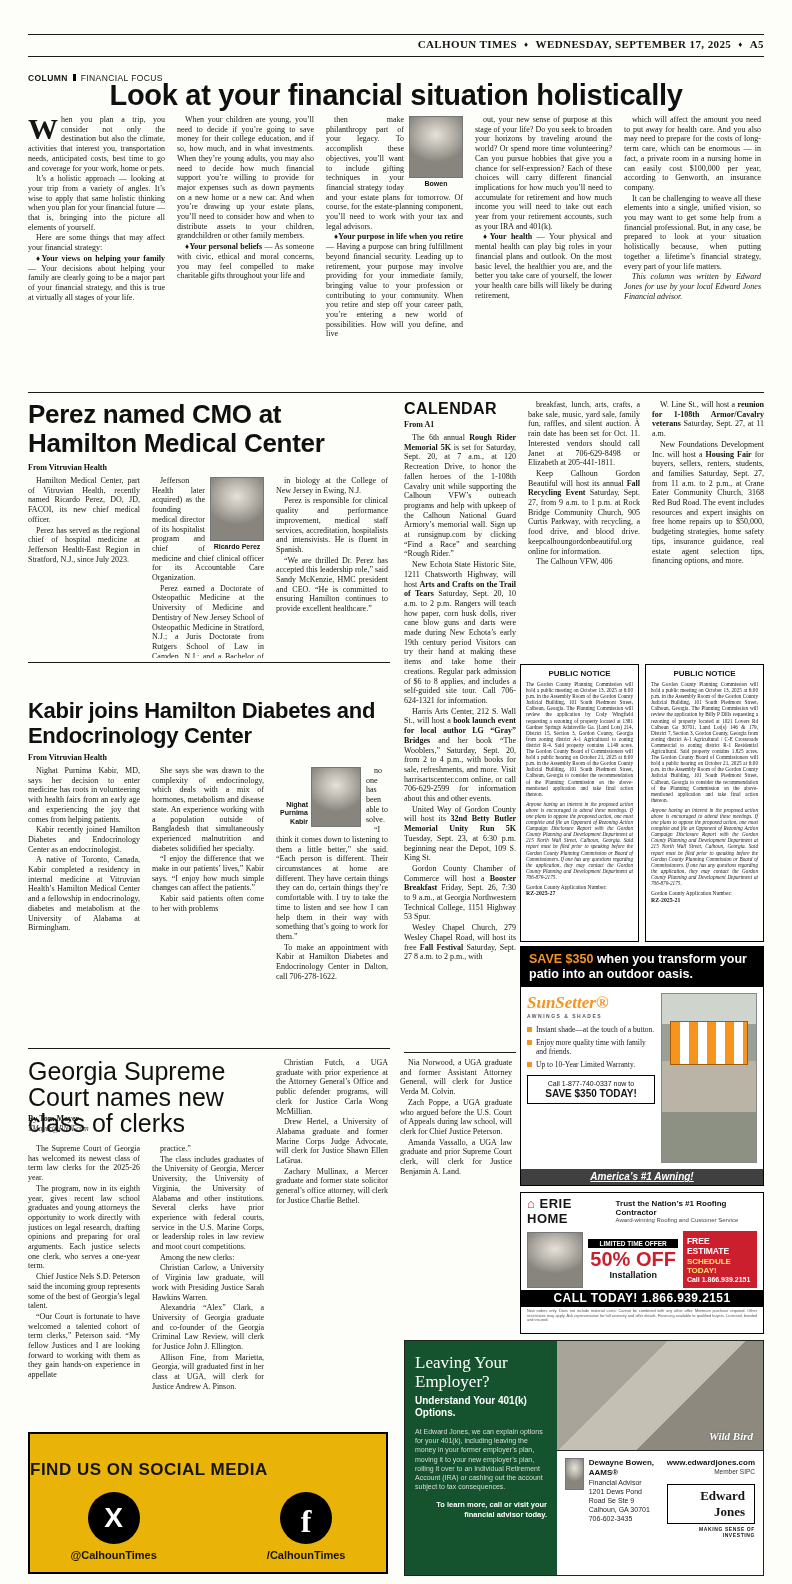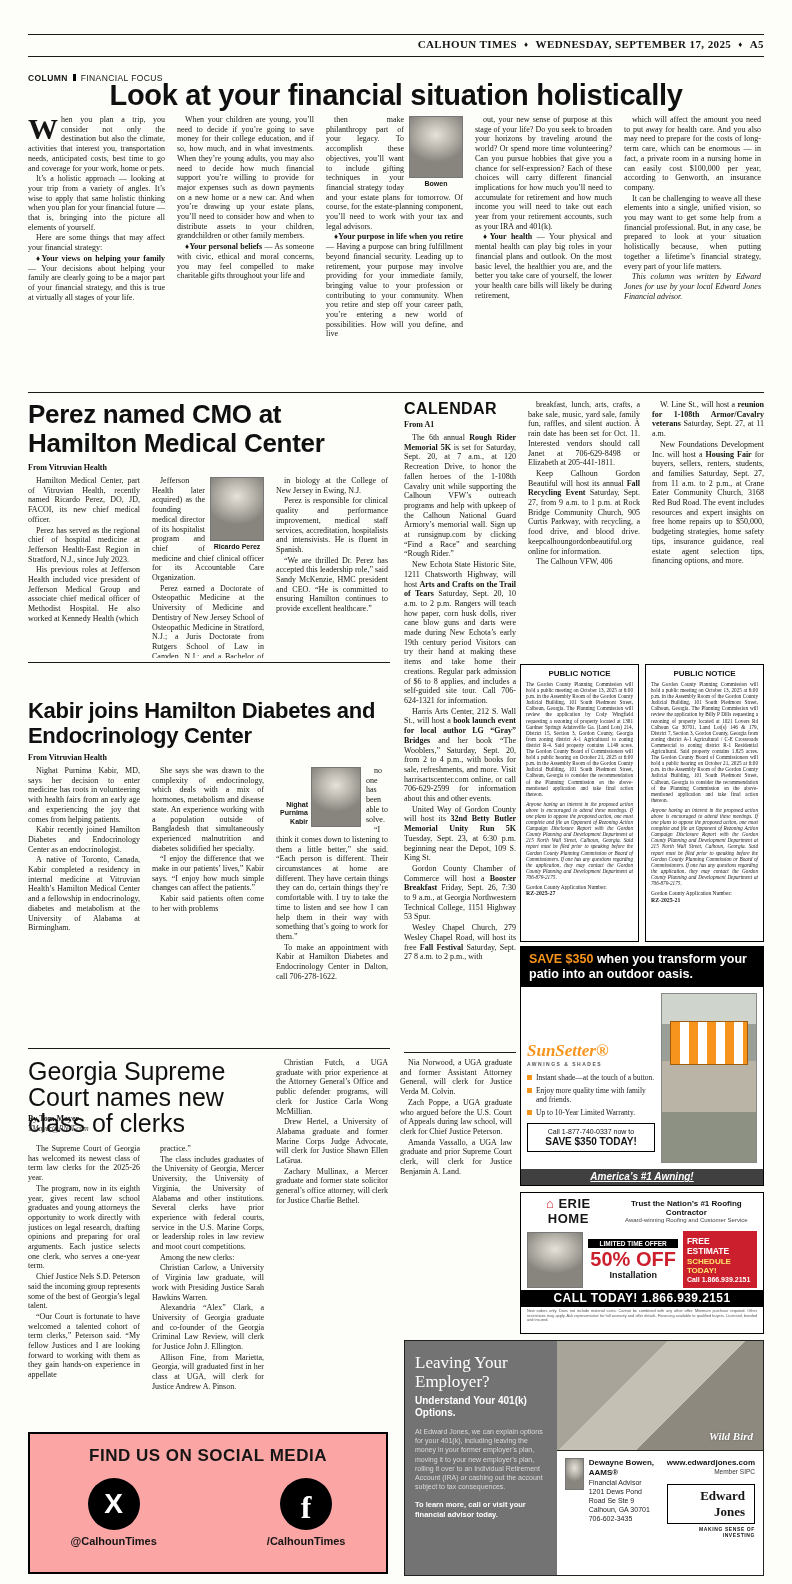--- a/index.html
+++ b/index.html
@@ -66,77 +66,77 @@
   .notice-p { font-size:5.2px; line-height:6.1px; text-align:justify; margin-bottom:4px; }
   .notice-p.em { font-style:italic; }
   .notice-app { font-size:5.4px; line-height:6.4px; }
   .notice-num { font-weight:bold; font-size:5.8px; }
 
   
   .sunsetter { left:520px; top:946px; width:244px; height:240px; border:1px solid #000; background:#fff; display:flex; flex-direction:column;justify-content:space-between; }
   .ss-head { background:#000; color:#fff; padding:5px 8px; font:bold 12.5px/15px "Liberation Sans", sans-serif; }
   .ss-body { flex:1; display:flex; padding:6px; gap:6px; }
   .ss-left { width:128px; }
-  .ss-logo { font:bold italic 17px "Liberation Serif", serif; color:#f7941d;margin-top:48px; }
+  .ss-logo { font:bold italic 17px "Liberation Serif", serif; color:#f7941d; }
   .ss-logo-sub { font:bold 5px "Liberation Sans", sans-serif; letter-spacing:1.5px; color:#555; margin-bottom:6px; }
   .ss-bullet { display:flex; gap:4px; font:7.5px/9px "Liberation Serif", serif; margin-bottom:4px; }
   .ss-dot { flex:0 0 5px; width:5px; height:5px; background:#f7941d; margin-top:2px; }
   .ss-cta { border:1px solid #000; padding:4px 5px; margin-top:6px; text-align:center; }
   .ss-cta-1 { font:7px "Liberation Sans", sans-serif; }
   .ss-cta-2 { font:bold 10px "Liberation Sans", sans-serif; margin-top:1px; }
   .ss-photo { flex:1; border:1px solid #888;
       background: linear-gradient(180deg,#cfd4cd 0 18%, #9aa098 18% 40%, #b9b4a6 40% 70%, #8d9183 70% 100%); position:relative; }
   .ss-awning { position:absolute; left:8%; top:16%; width:84%; height:26%;
       background: repeating-linear-gradient(90deg,#f7941d 0 9px, #fff 9px 18px); border:1px solid #a05c0a; }
   .ss-foot { background:#404040; color:#fff; text-align:center; font:bold italic 10px/16px "Liberation Sans", sans-serif;text-decoration:underline; }
 
   
   .erie { left:520px; top:1192px; width:244px; height:142px; border:1px solid #000; background:#fff; display:flex; flex-direction:column; }
-  .erie-top { display:flex; align-items:center; gap:6px; padding:3px 6px;text-align:center; }
+  .erie-top { display:flex; align-items:center; gap:6px; padding:3px 6px; }
   .erie-logo { font:bold 13px "Liberation Sans", sans-serif; letter-spacing:.5px; }
   .erie-logo .house { color:#cc1f2d; }
   .erie-tag1 { font:bold 8px/9px "Liberation Sans", sans-serif; }
   .erie-tag2 { font:6px/7px "Liberation Sans", sans-serif; color:#444; }
   .erie-mid { display:flex; gap:5px; padding:2px 6px; align-items:center; }
   .erie-photo { width:58px; height:56px; }
   .erie-offer { text-align:center; width:92px; }
   .erie-offer-label { font:bold 6.5px "Liberation Sans", sans-serif; background:#000; color:#fff; padding:1px 0; }
   .erie-offer-value { font:bold 20px/22px "Liberation Sans", sans-serif; color:#cc1f2d; }
   .erie-offer-sub { font:bold 9px "Liberation Sans", sans-serif; }
   .erie-cta { background:#cc1f2d; color:#fff; padding:5px 4px; width:76px; }
   .erie-cta-1 { font:bold 8.5px "Liberation Sans", sans-serif; }
   .erie-cta-2 { font:bold 8px "Liberation Sans", sans-serif; color:#ffe36b; margin:1px 0; }
   .erie-cta-3 { font:bold 7px "Liberation Sans", sans-serif; }
   .erie-call { background:#000; color:#fff; text-align:center; font:bold 12px/17px "Liberation Sans", sans-serif; letter-spacing:.4px; }
   .erie-fine { font:3.9px/4.6px "Liberation Sans", sans-serif; color:#555; padding:2px 6px 3px; text-align:justify; }
 
   
-  .ej { left:404px; top:1340px; width:360px; height:236px; border:1px solid #222; background:#737373; display:flex; }
+  .ej { left:404px; top:1340px; width:360px; height:236px; border:1px solid #222; background:#14532d; display:flex; }
   .ej-left { width:152px; padding:12px 10px; color:#fff; }
   .ej-title { font:17px/19px "Liberation Serif", serif; margin-bottom:4px; }
   .ej-sub { font:bold 10px/12px "Liberation Sans", sans-serif; margin-bottom:8px; }
   .ej-body { font:7px/9.2px "Liberation Sans", sans-serif; color:#dcdcdc; text-align:left; }
-  .ej-cta { font:bold 7.5px/9.5px "Liberation Sans", sans-serif; margin-top:9px; }
+  .ej-cta { font:bold 7.5px/9.5px "Liberation Sans", sans-serif; margin-top:9px;text-align:right; }
   .ej-right { flex:1; display:flex; flex-direction:column; }
   .ej-photo { height:110px; border-bottom:1px solid #222; position:relative;
       background: linear-gradient(135deg,#a9a49a 0 35%, #c5c0b4 35% 60%, #8e897f 60% 100%); }
   .ej-photo-label { position:absolute; right:10px; bottom:8px; color:#fff; font:italic bold 11px "Liberation Serif", serif; text-shadow:0 0 2px #555; }
   .ej-white { flex:1; background:#fff; padding:7px 8px; display:flex; gap:8px; }
   .ej-advisor { display:flex; gap:5px; }
   .ej-thumb { width:26px; height:32px; }
   .ej-name { font:bold 8px/10px "Liberation Sans", sans-serif; }
   .ej-line { font:7px/9px "Liberation Sans", sans-serif; color:#222; }
   .ej-far { margin-left:auto; text-align:right; }
   .ej-web { font:bold 8px/10px "Liberation Sans", sans-serif; }
   .ej-member { font:6.5px/8px "Liberation Sans", sans-serif; color:#333; }
   .ej-logo-box { display:inline-block; border:1.5px solid #000; padding:3px 9px; margin-top:8px; font:bold 13px "Liberation Serif", serif; background:#fff; }
   .ej-logo-tag { font:bold 5px "Liberation Sans", sans-serif; letter-spacing:.6px; margin-top:2px; }
 
   
-  .social { left:28px; top:1432px; width:360px; height:142px; border:2px solid #000; background:#fca5a5; text-align:center; padding-top:12px; }
+  .social { left:28px; top:1432px; width:360px; height:142px; border:2px solid #000; background:#eab308; padding-top:26px; }
   .social-title { font:bold 17px "Liberation Sans", sans-serif; letter-spacing:.5px; }
   .social-icons { display:flex; justify-content:center; gap:110px; margin-top:12px; }
   .circle { width:52px; height:52px; border-radius:50%; background:#000; color:#fff; display:flex; align-items:center; justify-content:center; margin:0 auto; }
   .x-glyph { font:900 28px "Liberation Sans", sans-serif; }
   .fb-glyph { font:bold 32px "Liberation Serif", serif; position:relative; top:3px; }
   .handle { font:bold 11px "Liberation Sans", sans-serif; margin-top:5px; }
 
   .r-top1 { left:28px; right:28px; top:34px; }
   .r-top2 { left:28px; right:28px; top:56px; }
   .r-a { left:28px; right:28px; top:392px; }
@@ -204,21 +204,20 @@
   <div class="abs rule r-a"></div>
 
   <section class="abs sec-perez">
     <h2 class="h-perez">Perez named CMO at Hamilton Medical Center</h2>
     <div class="byline">From Vitruvian Health</div>
     <div class="cols">
       <div class="tcol perez-col">
         <div>
             <p class="para"><span>Hamilton Medical Center, part of Vitruvian Health, recently named Ricardo Perez, DO, JD, FACOI, its new chief medical officer.</span><b></b><span></span></p>
             <p class="para"><span>Perez has served as the regional chief of hospital medicine at Jefferson Health-East Region in Stratford, N.J., since July 2023.</span><b></b><span></span></p>
-            <p class="para"><span>His previous roles at Jefferson Health included vice president of Jefferson Medical Group and associate chief medical officer of Methodist Hospital. He also worked at Kennedy Health (which</span><b></b><span></span></p>
           </div>
       </div>
       <div class="tcol perez-col">
         <div class="float-r">
           <div class="photo perez-photo"></div>
           <div class="caption">Ricardo Perez</div>
         </div>
         <div>
             <p class="para"><span>Jefferson Health later acquired) as the founding medical director of its hospitalist program and chief of medicine and chief clinical officer for its Accountable Care Organization.</span><b></b><span></span></p>
             <p class="para"><span>Perez earned a Doctorate of Osteopathic Medicine at the University of Medicine and Dentistry of New Jersey School of Osteopathic Medicine in Stratford, N.J.; a Juris Doctorate from Rutgers School of Law in Camden, N.J.; and a Bachelor of Science</span><b></b><span></span></p>

